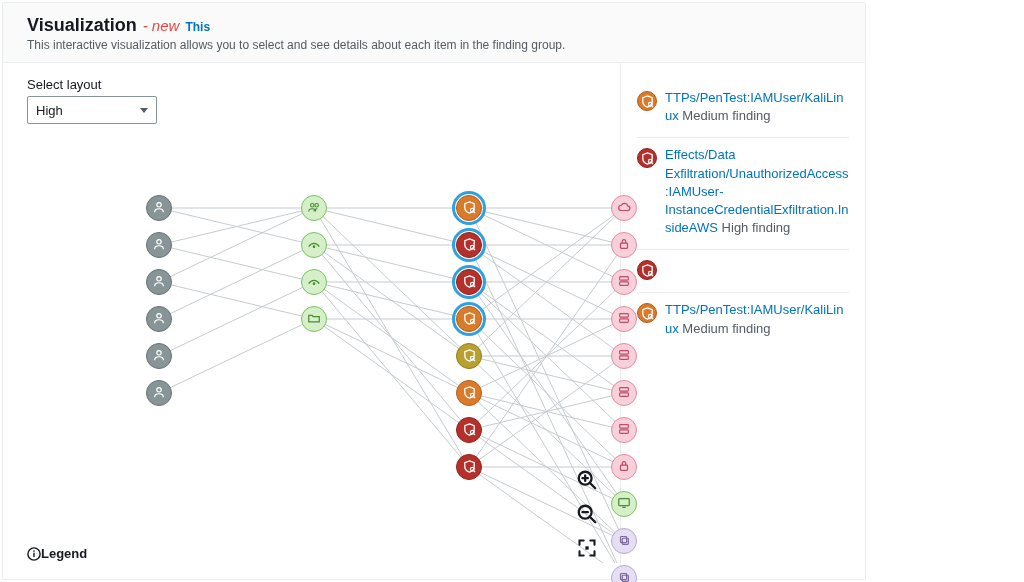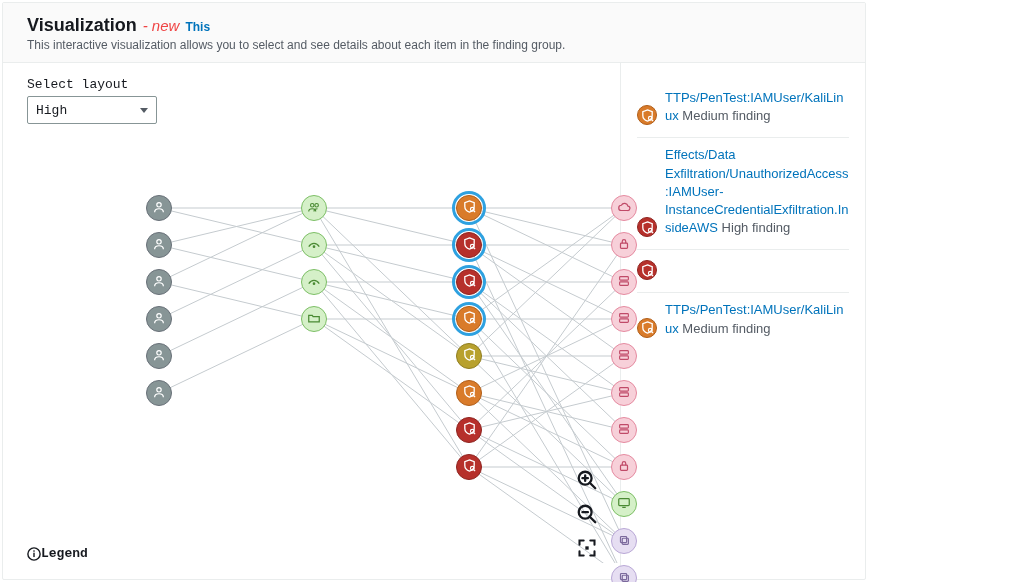--- a/index.html
+++ b/index.html
@@ -30,21 +30,20 @@
   }
   .title { font-size: 18px; font-weight: 700; }
   .new-tag { font-style: italic; color: #ef4444; font-size: 15px; }
   .info-link { color: #0073bb; font-size: 12px; font-weight: 600; cursor: pointer; }
   .subtitle { color: #545b64; font-size: 12px; margin-top: 2px; }
   .panel-body { display: flex; height: calc(100% - 66px); }
   .left {
     flex: 1;
     position: relative;
     padding: 14px 20px 10px 24px;
-    font-family: Liberation Mono, monospace;
   }
   .select-label { font-size: 13px; margin-bottom: 4px; }
   .select-box {
     width: 130px;
     height: 28px;
     border: 1px solid #879596;
     border-radius: 2px;
     background: #fff;
     display: flex;
     align-items: center;
@@ -104,21 +103,20 @@
   }
   .right-title { font-size: 16px; font-weight: 700; margin-bottom: 14px; }
   .right-count { color: #545b64; font-weight: 400; font-size: 14px; }
   .finding-item {
     display: flex;
     gap: 8px;
     padding: 8px 0 12px;
     border-bottom: 1px solid #eaeded;
     font-size: 13px;
     line-height: 1.4;
-    align-items: flex-end;
   }
   .finding-item:last-child { border-bottom: none; }
   .finding-icon {
     flex: 0 0 20px;
     width: 20px; height: 20px;
     border-radius: 50%;
     display: flex; align-items: center; justify-content: center;
     font-size: 10px;
     margin-top: 2px;
   }

